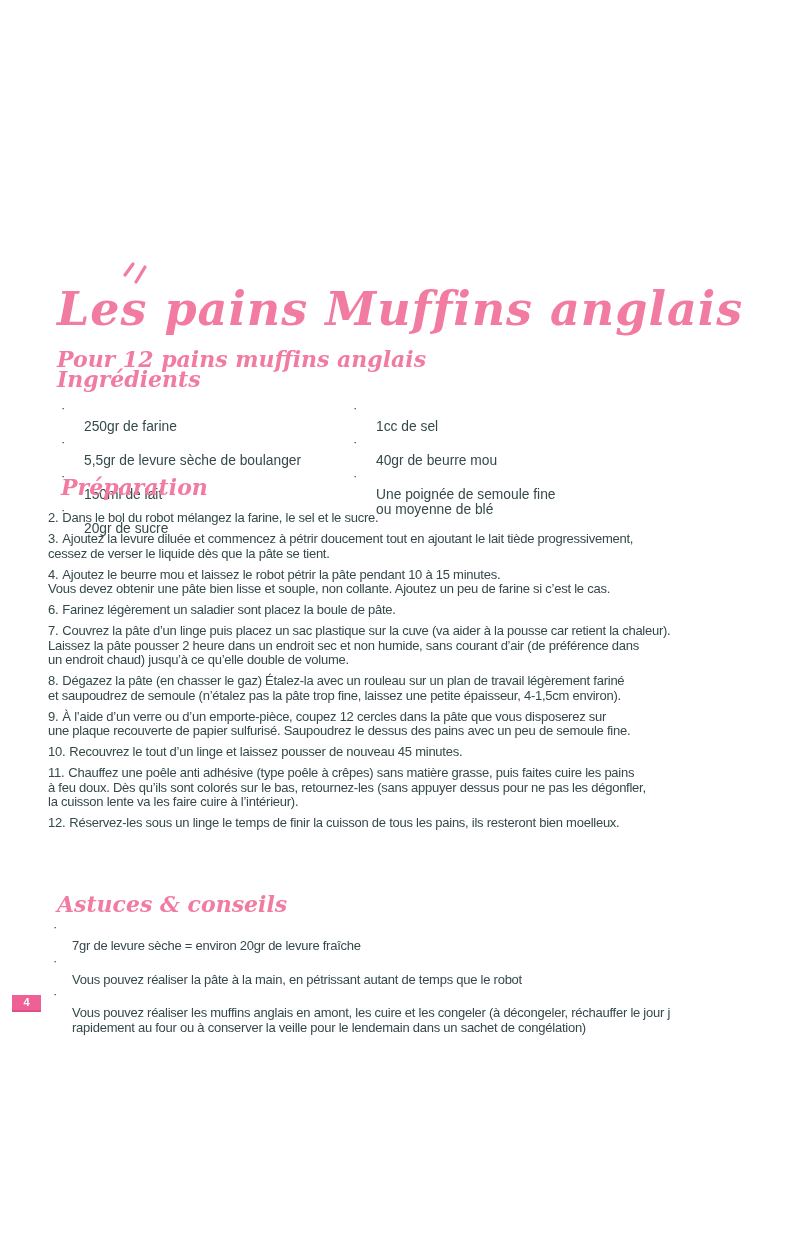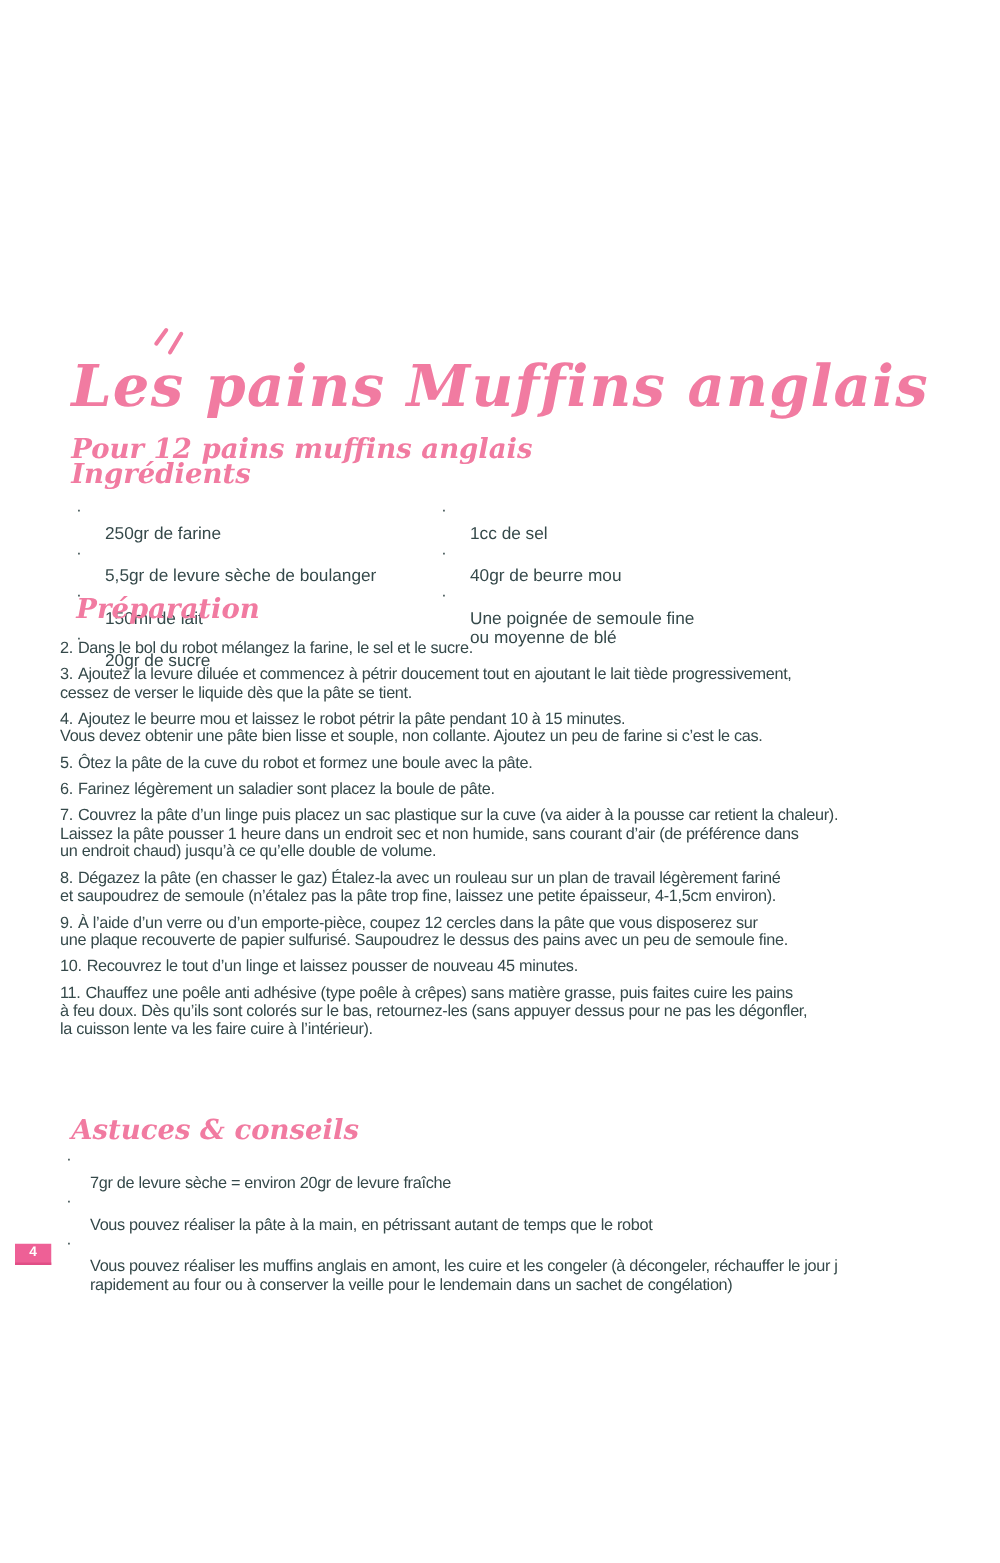--- a/index.html
+++ b/index.html
@@ -135,33 +135,33 @@
   </div>
 
   <div class="script section-heading h-preparation">Préparation</div>
 
   <div class="steps">
     <p class="step"><span class="step-num">2.</span><span class="li-text">Dans le bol du robot mélangez la farine, le sel et le sucre.</span></p>
     <p class="step"><span class="step-num">3.</span><span class="li-text">Ajoutez la levure diluée et commencez à pétrir doucement tout en ajoutant le lait tiède progressivement,
 cessez de verser le liquide dès que la pâte se tient.</span></p>
     <p class="step"><span class="step-num">4.</span><span class="li-text">Ajoutez le beurre mou et laissez le robot pétrir la pâte pendant 10 à 15 minutes.
 Vous devez obtenir une pâte bien lisse et souple, non collante. Ajoutez un peu de farine si c’est le cas.</span></p>
-    <p class="step"><span class="step-num">5.</span><span class="li-text">Ôtez la pâte de la cuve du robot et formez une boule avec la pâte.</span></p>
     <p class="step"><span class="step-num">6.</span><span class="li-text">Farinez légèrement un saladier sont placez la boule de pâte.</span></p>
     <p class="step"><span class="step-num">7.</span><span class="li-text">Couvrez la pâte d’un linge puis placez un sac plastique sur la cuve (va aider à la pousse car retient la chaleur).
-Laissez la pâte pousser 1 heure dans un endroit sec et non humide, sans courant d’air (de préférence dans
+Laissez la pâte pousser 2 heure dans un endroit sec et non humide, sans courant d’air (de préférence dans
 un endroit chaud) jusqu’à ce qu’elle double de volume.</span></p>
     <p class="step"><span class="step-num">8.</span><span class="li-text">Dégazez la pâte (en chasser le gaz) Étalez-la avec un rouleau sur un plan de travail légèrement fariné
 et saupoudrez de semoule (n’étalez pas la pâte trop fine, laissez une petite épaisseur, 4-1,5cm environ).</span></p>
     <p class="step"><span class="step-num">9.</span><span class="li-text">À l’aide d’un verre ou d’un emporte-pièce, coupez 12 cercles dans la pâte que vous disposerez sur
 une plaque recouverte de papier sulfurisé. Saupoudrez le dessus des pains avec un peu de semoule fine.</span></p>
     <p class="step"><span class="step-num">10.</span><span class="li-text">Recouvrez le tout d’un linge et laissez pousser de nouveau 45 minutes.</span></p>
     <p class="step"><span class="step-num">11.</span><span class="li-text">Chauffez une poêle anti adhésive (type poêle à crêpes) sans matière grasse, puis faites cuire les pains
 à feu doux. Dès qu’ils sont colorés sur le bas, retournez-les (sans appuyer dessus pour ne pas les dégonfler,
 la cuisson lente va les faire cuire à l’intérieur).</span></p>
+    <p class="step"><span class="step-num">12.</span><span class="li-text">Réservez-les sous un linge le temps de finir la cuisson de tous les pains, ils resteront bien moelleux.</span></p>
   </div>
 
   <div class="script section-heading h-tips">Astuces &amp; conseils</div>
 
   <div class="tips">
     <div class="li-row tip-row">
       <span class="li-bullet">·</span>
       <span class="li-text">7gr de levure sèche = environ 20gr de levure fraîche</span>
     </div>
     <div class="li-row tip-row">

